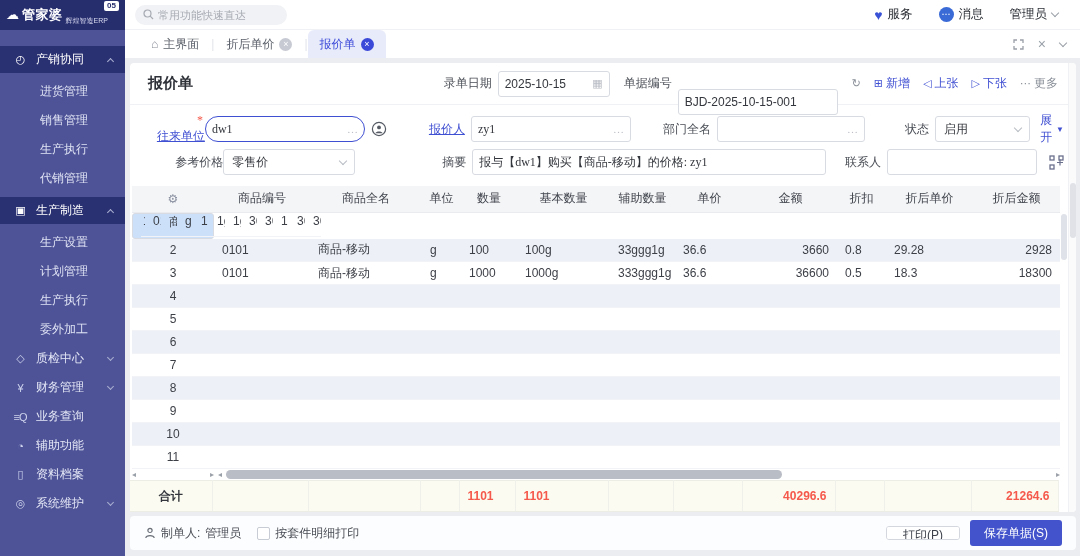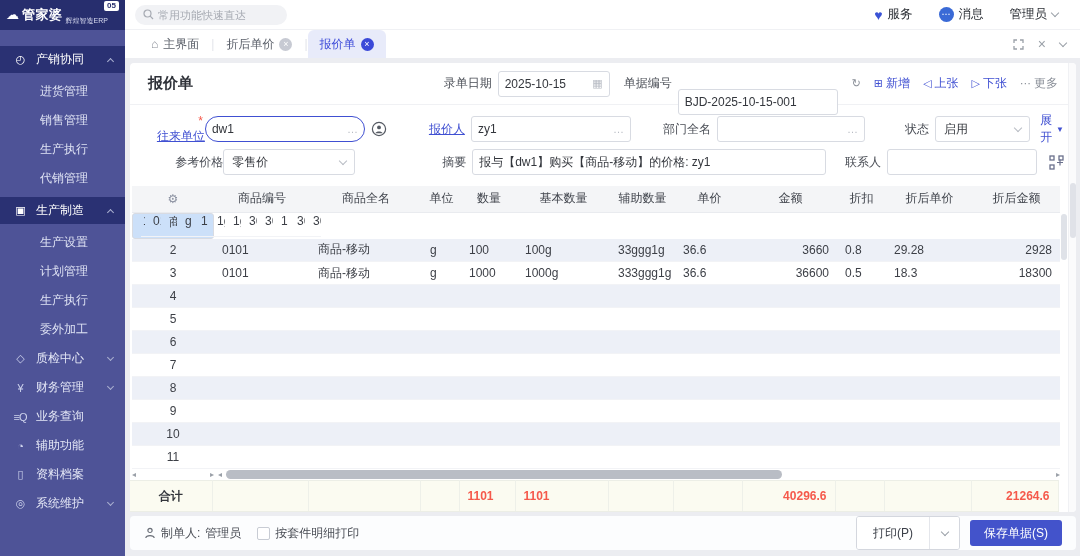--- a/index.html
+++ b/index.html
@@ -55,21 +55,21 @@
   .t-spacer{flex:1;}
   .f-label{color:#4a4e56;margin:0 6px 0 14px;white-space:nowrap;}
   .inputbox{display:flex;align-items:center;border:1px solid #d8dbe2;border-radius:3px;height:26px;background:#fff;padding:0 6px;}
   .inputbox input{border:0;outline:none;flex:1;font-size:12px;color:#33363c;font-family:inherit;min-width:0;background:transparent;}
   .sfx{color:#b8bcc4;font-size:11px;flex:none;margin-left:3px;}
   .titlebar-actions{display:flex;align-items:center;gap:13px;margin-left:14px;color:#4050d2;white-space:nowrap;}
   .act{display:flex;align-items:center;gap:3px;cursor:pointer;}
   .act .ico{font-size:11px;}
   .act.gray{color:#8a8f98;}
   
-  .form{padding:6px 6px 4px 20px;}
+  .form{padding:6px 6px 4px 20px;font-family:Liberation Serif, serif;}
   .form-row{display:flex;align-items:center;height:30px;margin:3px 6px;}
   .lbl{color:#4a4e56;white-space:nowrap;}
   .lbl.link{color:#4050d2;text-decoration:underline;cursor:pointer;}
   .req{color:#f5594b;margin-right:2px;}
   .w-lbl1{width:72px;text-align:right;}
   .sel{display:flex;align-items:center;justify-content:space-between;border:1px solid #d8dbe2;border-radius:3px;height:26px;padding:0 8px;color:#33363c;cursor:pointer;}
   .sel .caret-down{margin-top:-2px;border-color:#b8bcc4;}
   .focus{border-color:#4050d2;border-radius:13px;}
   .avatar-ico{margin-left:6px;color:#555a63;display:flex;}
   .expand{color:#4050d2;margin-left:10px;display:flex;align-items:center;gap:3px;cursor:pointer;}
@@ -95,21 +95,21 @@
   .hs-thumb{position:absolute;left:2px;top:0;height:9px;width:67%;background:#b9bdc5;border-radius:5px;}
   .totals-row td{background:#fbfbf1;height:31px;border-top:1px solid #eceee6;border-bottom:1px solid #eceee6;border-right:1px solid #eef0e9;font-weight:bold;}
   .totals-row .t-label{text-align:center;color:#33363c;}
   .totals-row .red{color:#f5594b;}
   
   .footerbar{margin-top:4px;background:#fcfdfe;border-radius:4px;height:34px;display:flex;align-items:center;padding:0 14px;}
   .creator{display:flex;align-items:center;gap:5px;color:#4a4e56;}
   .chk{width:13px;height:13px;border:1px solid #c8ccd4;border-radius:2px;background:#fff;margin-left:16px;flex:none;cursor:pointer;}
   .chk-lbl{margin-left:5px;color:#4a4e56;}
   .f-spacer{flex:1;}
-  .btn-group{display:flex;border:1px solid #d4d7de;border-radius:3px;height:34px;overflow:hidden;}
+  .btn-group{display:flex;border:1px solid #d4d7de;border-radius:3px;height:14px;overflow:hidden;flex-direction:column;}
   .btn-print{padding:0 16px;display:flex;align-items:center;color:#3c4049;cursor:pointer;background:#fff;}
   .btn-caret{width:30px;display:flex;align-items:center;justify-content:center;border-left:1px solid #e4e6eb;cursor:pointer;background:#fff;}
   .btn-save{margin-left:10px;height:26px;padding:0 14px;background:#4353cb;color:#fff;border:none;border-radius:3px;font-size:12px;display:flex;align-items:center;cursor:pointer;font-family:inherit;}
 </style>
 </head>
 <body>
 
 <header class="topbar">
   <div class="logo">
     <span class="logo-cloud">☁</span>

